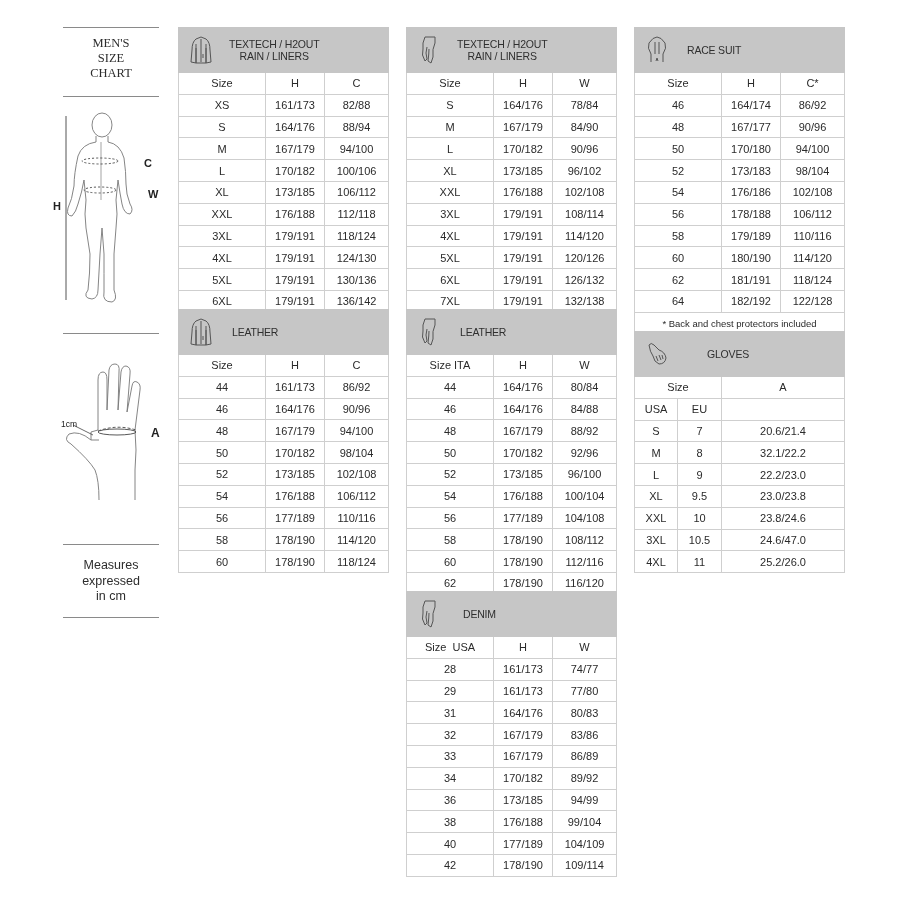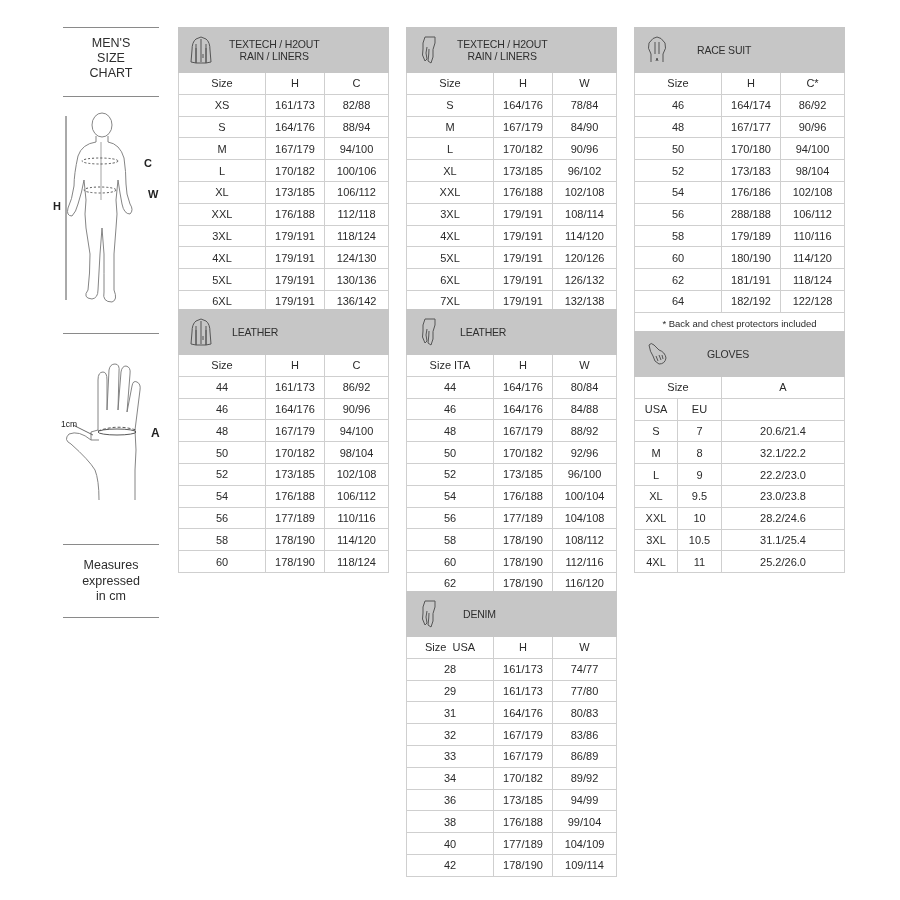--- a/index.html
+++ b/index.html
@@ -1,20 +1,20 @@
 <!DOCTYPE html>
 <html><head>
 <meta charset="utf-8">
 <style>
   * { box-sizing: border-box; margin: 0; padding: 0; }
   html, body { width: 900px; height: 900px; background: #ffffff; overflow: hidden; }
   body { font-family: "Liberation Sans", sans-serif; color: #2a2a2a; position: relative; }
   .hr { position: absolute; left: 63px; width: 96px; height: 1px; background: #8a8a8a; }
   .title-block { position: absolute; left: 63px; top: 36px; width: 96px; text-align: center;
-                 font-size: 12.5px; line-height: 15px; font-weight: 500; color: #2d2d2d; }
+                 font-size: 12.5px; line-height: 15px; font-weight: 500; color: #2d2d2d; font-family: Liberation Serif, serif; }
   .measures { position: absolute; left: 63px; top: 558px; width: 96px; text-align: center;
               font-size: 12.5px; line-height: 15.5px; color: #2d2d2d; }
   .fig { position: absolute; }
 
   table.sz { position: absolute; border-collapse: collapse; table-layout: fixed; }
   table.sz td, table.sz th { border: 1px solid #cfcfcf; text-align: center; font-size: 11px;
       font-weight: normal; color: #2a2a2a; height: 21.8px; padding: 0; white-space: nowrap; }
   table.sz tr.head td { background: #c6c6c6; height: 44px; border: 1px solid #c6c6c6; text-align: left; position: relative; }
   table.sz tr.colhead td { font-size: 11px; }
   .head-inner { display: flex; align-items: center; height: 44px; }
@@ -488,21 +488,21 @@
     </colgroup>
   <tbody>
       <tr class="head">
         <td colspan="3">
     <div class="head-inner">
       <div class="head-icon">
               <svg width="24" height="28" viewBox="0 0 24 28">
                 <use href="#ic-suit"></use>
               </svg>
             </div>
-      <div class="head-title" style="margin-left:18px">RACE SUIT</div>
+      <div class="head-title" style="margin-left:8px">RACE SUIT</div>
     </div>
   </td>
       </tr>
   <tr class="colhead">
     <td>Size</td>
     <td>H</td>
     <td>C*</td>
   </tr>
   <tr>
         <td>46</td>
@@ -524,21 +524,21 @@
         <td>173/183</td>
         <td>98/104</td>
       </tr>
   <tr>
         <td>54</td>
         <td>176/186</td>
         <td>102/108</td>
       </tr>
   <tr>
         <td>56</td>
-        <td>288/188</td>
+        <td>178/188</td>
         <td>106/112</td>
       </tr>
   <tr>
         <td>58</td>
         <td>179/189</td>
         <td>110/116</td>
       </tr>
   <tr>
         <td>60</td>
         <td>180/190</td>
@@ -604,26 +604,26 @@
         <td>22.2/23.0</td>
       </tr>
   <tr>
         <td>XL</td>
         <td>9.5</td>
         <td>23.0/23.8</td>
       </tr>
   <tr>
         <td>XXL</td>
         <td>10</td>
-        <td>28.2/24.6</td>
+        <td>23.8/24.6</td>
       </tr>
   <tr>
         <td>3XL</td>
         <td>10.5</td>
-        <td>31.1/25.4</td>
+        <td>24.6/47.0</td>
       </tr>
   <tr>
         <td>4XL</td>
         <td>11</td>
         <td>25.2/26.0</td>
       </tr>
 </tbody>
   </table>
 
 </body></html>

